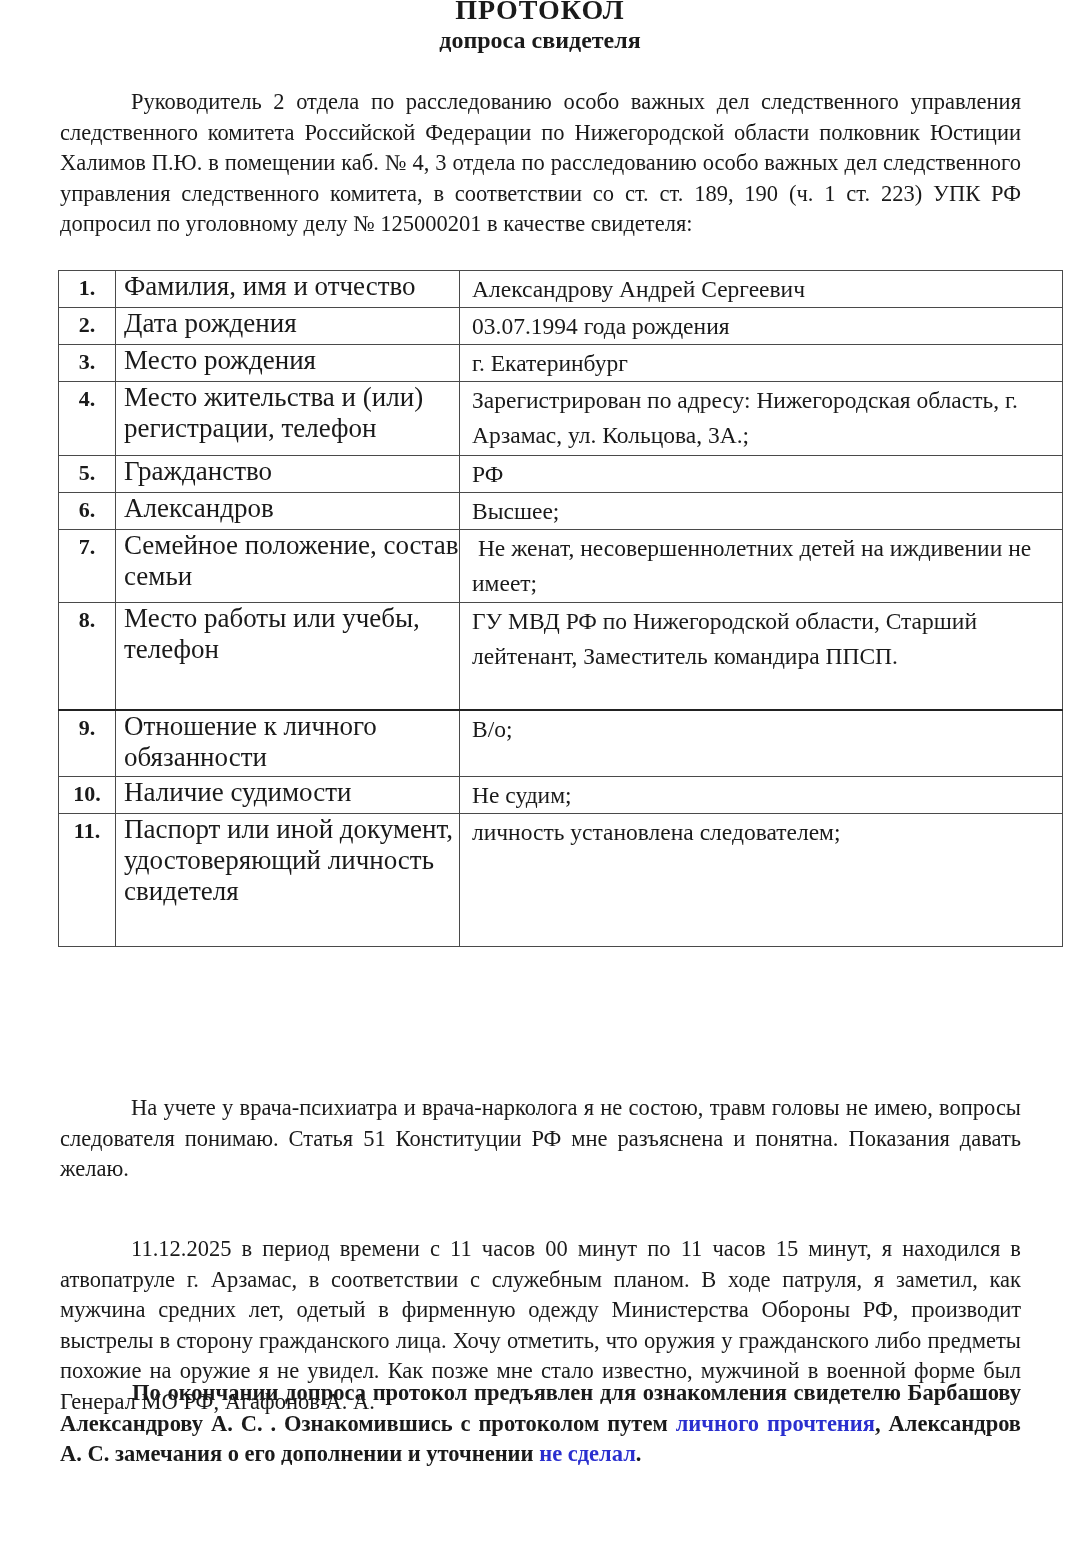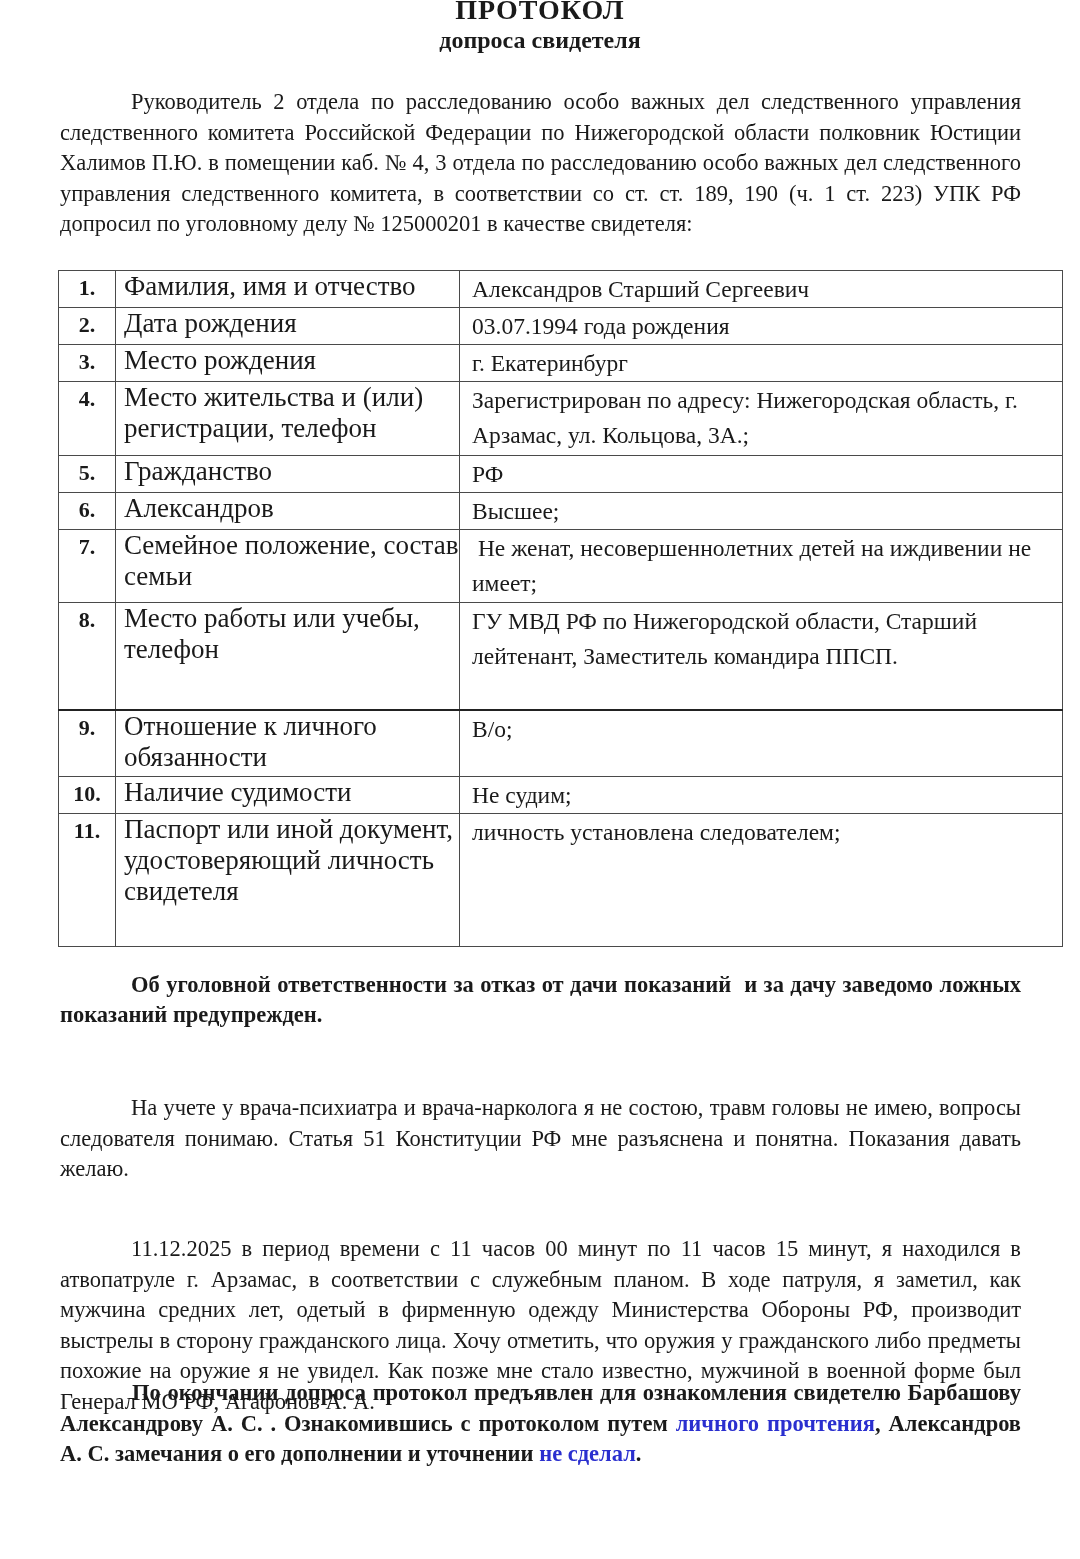--- a/index.html
+++ b/index.html
@@ -55,21 +55,21 @@
   <div class="title">ПРОТОКОЛ</div>
   <div class="subtitle">допроса свидетеля</div>
 
   <div class="para p-intro"><span class="ind"></span><span>Руководитель 2 отдела по расследованию особо важных дел следственного управления следственного комитета Российской Федерации по Нижегородской области полковник Юстиции Халимов П.Ю. в помещении каб. № 4, 3 отдела по расследованию особо важных дел следственного управления следственного комитета, в соответствии со ст. ст. 189, 190 (ч. 1 ст. 223) УПК РФ допросил по уголовному делу № 125000201 в качестве свидетеля:</span></div>
 
   <table class="info">
     <tbody>
       <tr class="r1">
         <td class="num">1.</td>
         <td class="label">Фамилия, имя и отчество</td>
-        <td class="value">Александров Старший Сергеевич</td>
+        <td class="value">Александрову Андрей Сергеевич</td>
       </tr>
       <tr class="r2">
         <td class="num">2.</td>
         <td class="label">Дата рождения</td>
         <td class="value">03.07.1994 года рождения</td>
       </tr>
       <tr class="r3">
         <td class="num">3.</td>
         <td class="label">Место рождения</td>
         <td class="value">г. Екатеринбург</td>
@@ -110,21 +110,20 @@
         <td class="value">Не судим;</td>
       </tr>
       <tr class="r11">
         <td class="num">11.</td>
         <td class="label">Паспорт или иной документ, удостоверяющий личность свидетеля</td>
         <td class="value">личность установлена следователем;</td>
       </tr>
     </tbody>
   </table>
 
-  <div class="para p-warn"><span class="ind"></span><span style="white-space: pre-wrap;">Об уголовной ответственности за отказ от дачи показаний  и за дачу заведомо ложных показаний предупрежден.</span></div>
 
 
   <div class="para p-health"><span class="ind"></span><span>На учете у врача-психиатра и врача-нарколога я не состою, травм головы не имею, вопросы следователя понимаю. Статья 51 Конституции РФ мне разъяснена и понятна. Показания давать желаю.</span></div>
 
   <div class="para p-event"><span class="ind"></span><span>11.12.2025 в период времени с 11 часов 00 минут по 11 часов 15 минут, я находился в атвопатруле г. Арзамас, в соответствии с служебным планом. В ходе патруля, я заметил, как мужчина средних лет, одетый в фирменную одежду Министерства Обороны РФ, производит выстрелы в сторону гражданского лица. Хочу отметить, что оружия у гражданского либо предметы похожие на оружие я не увидел. Как позже мне стало известно, мужчиной в военной форме был Генерал МО РФ, Агафонов А. А.</span></div>
 
   <div class="para p-end"><span class="ind" style="width:72px"></span><span>По окончании допроса протокол предъявлен для ознакомления свидетелю Барбашову Александрову А. С. . Ознакомившись с протоколом путем </span><span class="blue" style="color: rgb(42, 47, 207);">личного прочтения</span><span>, Александров А. С. замечания о его дополнении и уточнении </span><span class="blue" style="color: rgb(42, 47, 207);">не сделал</span><span>.</span></div>
 </div>
 
 </body></html>

